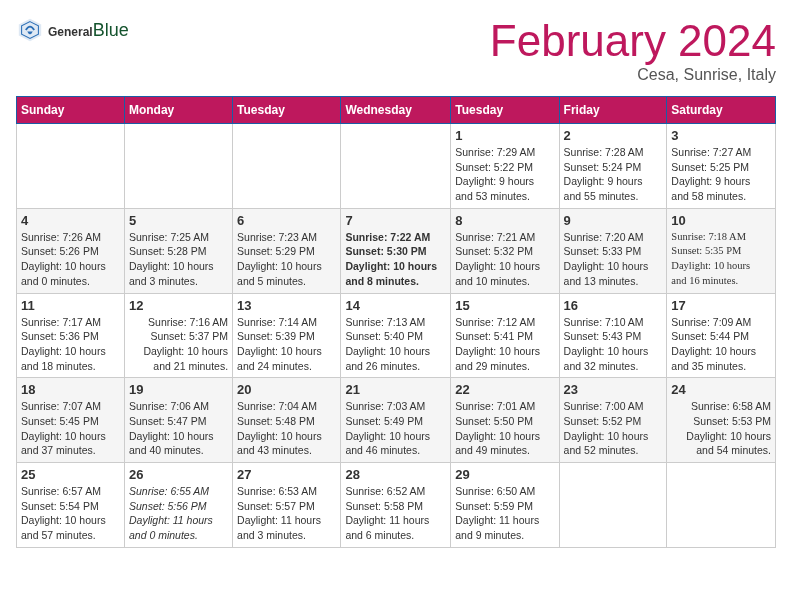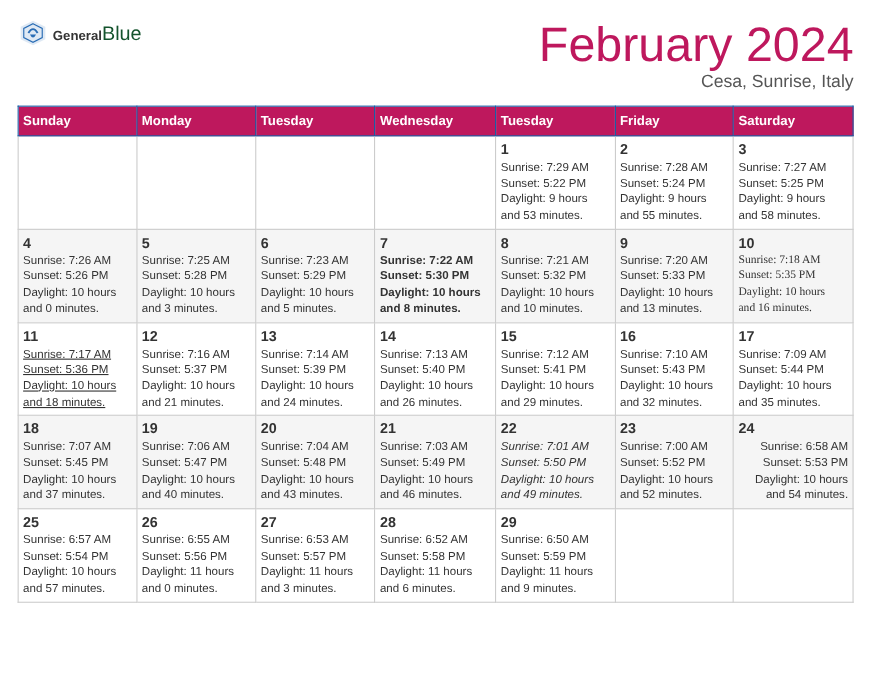--- a/index.html
+++ b/index.html
@@ -199,28 +199,28 @@
           <div class="day-number">10</div>
           <div class="day-info" style="white-space: pre-line; font-family: Liberation Serif, serif;">Sunrise: 7:18 AM
 Sunset: 5:35 PM
 Daylight: 10 hours
 and 16 minutes.</div>
         </td>
       </tr>
       <tr>
         <td>
           <div class="day-number">11</div>
-          <div class="day-info" style="white-space: pre-line; text-decoration: underline;">Sunrise: 7:17 AM
+          <div class="day-info" style="white-space: pre-line;">Sunrise: 7:17 AM
 Sunset: 5:36 PM
 Daylight: 10 hours
 and 18 minutes.</div>
         </td>
         <td>
           <div class="day-number">12</div>
-          <div class="day-info" style="white-space: pre-line;">Sunrise: 7:16 AM
+          <div class="day-info" style="white-space: pre-line; text-align: right;">Sunrise: 7:16 AM
 Sunset: 5:37 PM
 Daylight: 10 hours
 and 21 minutes.</div>
         </td>
         <td>
           <div class="day-number">13</div>
           <div class="day-info" style="white-space: pre-line;">Sunrise: 7:14 AM
 Sunset: 5:39 PM
 Daylight: 10 hours
 and 24 minutes.</div>
@@ -278,21 +278,21 @@
         </td>
         <td>
           <div class="day-number">21</div>
           <div class="day-info" style="white-space: pre-line;">Sunrise: 7:03 AM
 Sunset: 5:49 PM
 Daylight: 10 hours
 and 46 minutes.</div>
         </td>
         <td>
           <div class="day-number">22</div>
-          <div class="day-info" style="white-space: pre-line; font-style: italic;">Sunrise: 7:01 AM
+          <div class="day-info" style="white-space: pre-line;">Sunrise: 7:01 AM
 Sunset: 5:50 PM
 Daylight: 10 hours
 and 49 minutes.</div>
         </td>
         <td>
           <div class="day-number">23</div>
           <div class="day-info" style="white-space: pre-line;">Sunrise: 7:00 AM
 Sunset: 5:52 PM
 Daylight: 10 hours
 and 52 minutes.</div>
@@ -308,21 +308,21 @@
       <tr>
         <td>
           <div class="day-number">25</div>
           <div class="day-info" style="white-space: pre-line;">Sunrise: 6:57 AM
 Sunset: 5:54 PM
 Daylight: 10 hours
 and 57 minutes.</div>
         </td>
         <td>
           <div class="day-number">26</div>
-          <div class="day-info" style="white-space: pre-line;">Sunrise: 6:55 AM
+          <div class="day-info" style="white-space: pre-line; font-style: italic;">Sunrise: 6:55 AM
 Sunset: 5:56 PM
 Daylight: 11 hours
 and 0 minutes.</div>
         </td>
         <td>
           <div class="day-number">27</div>
           <div class="day-info" style="white-space: pre-line;">Sunrise: 6:53 AM
 Sunset: 5:57 PM
 Daylight: 11 hours
 and 3 minutes.</div>

